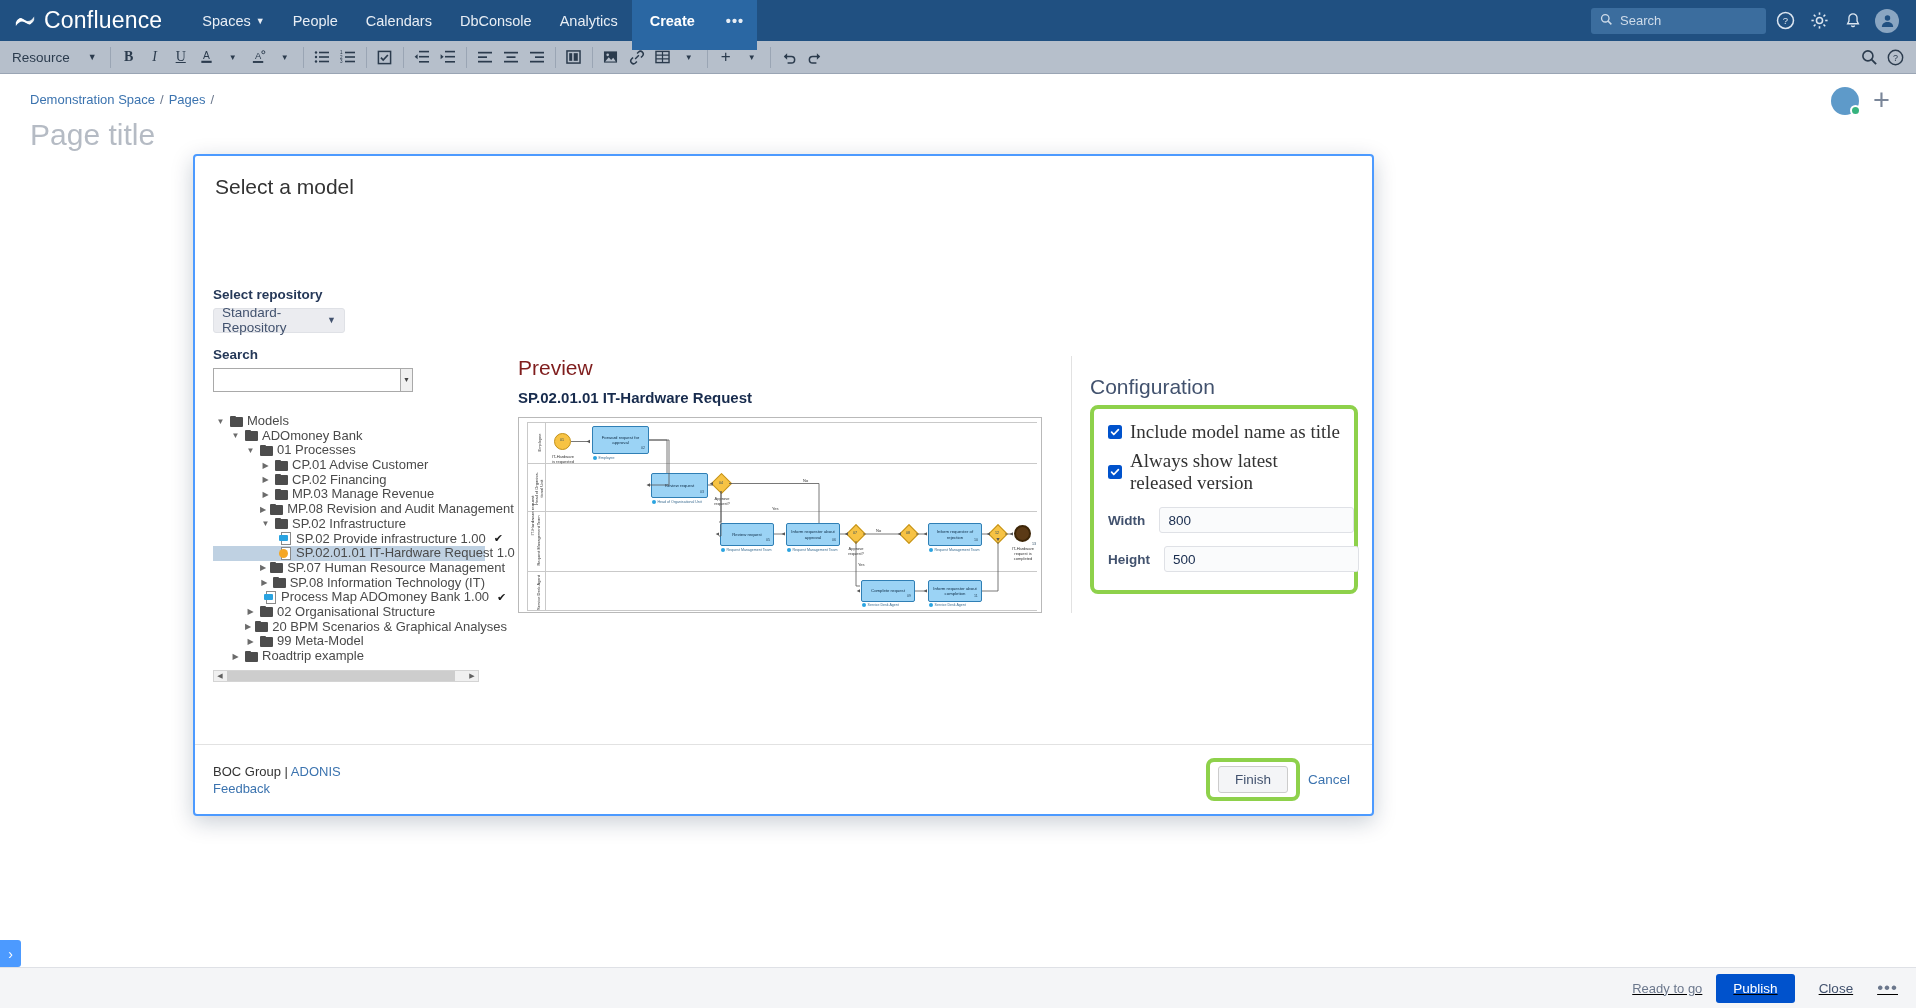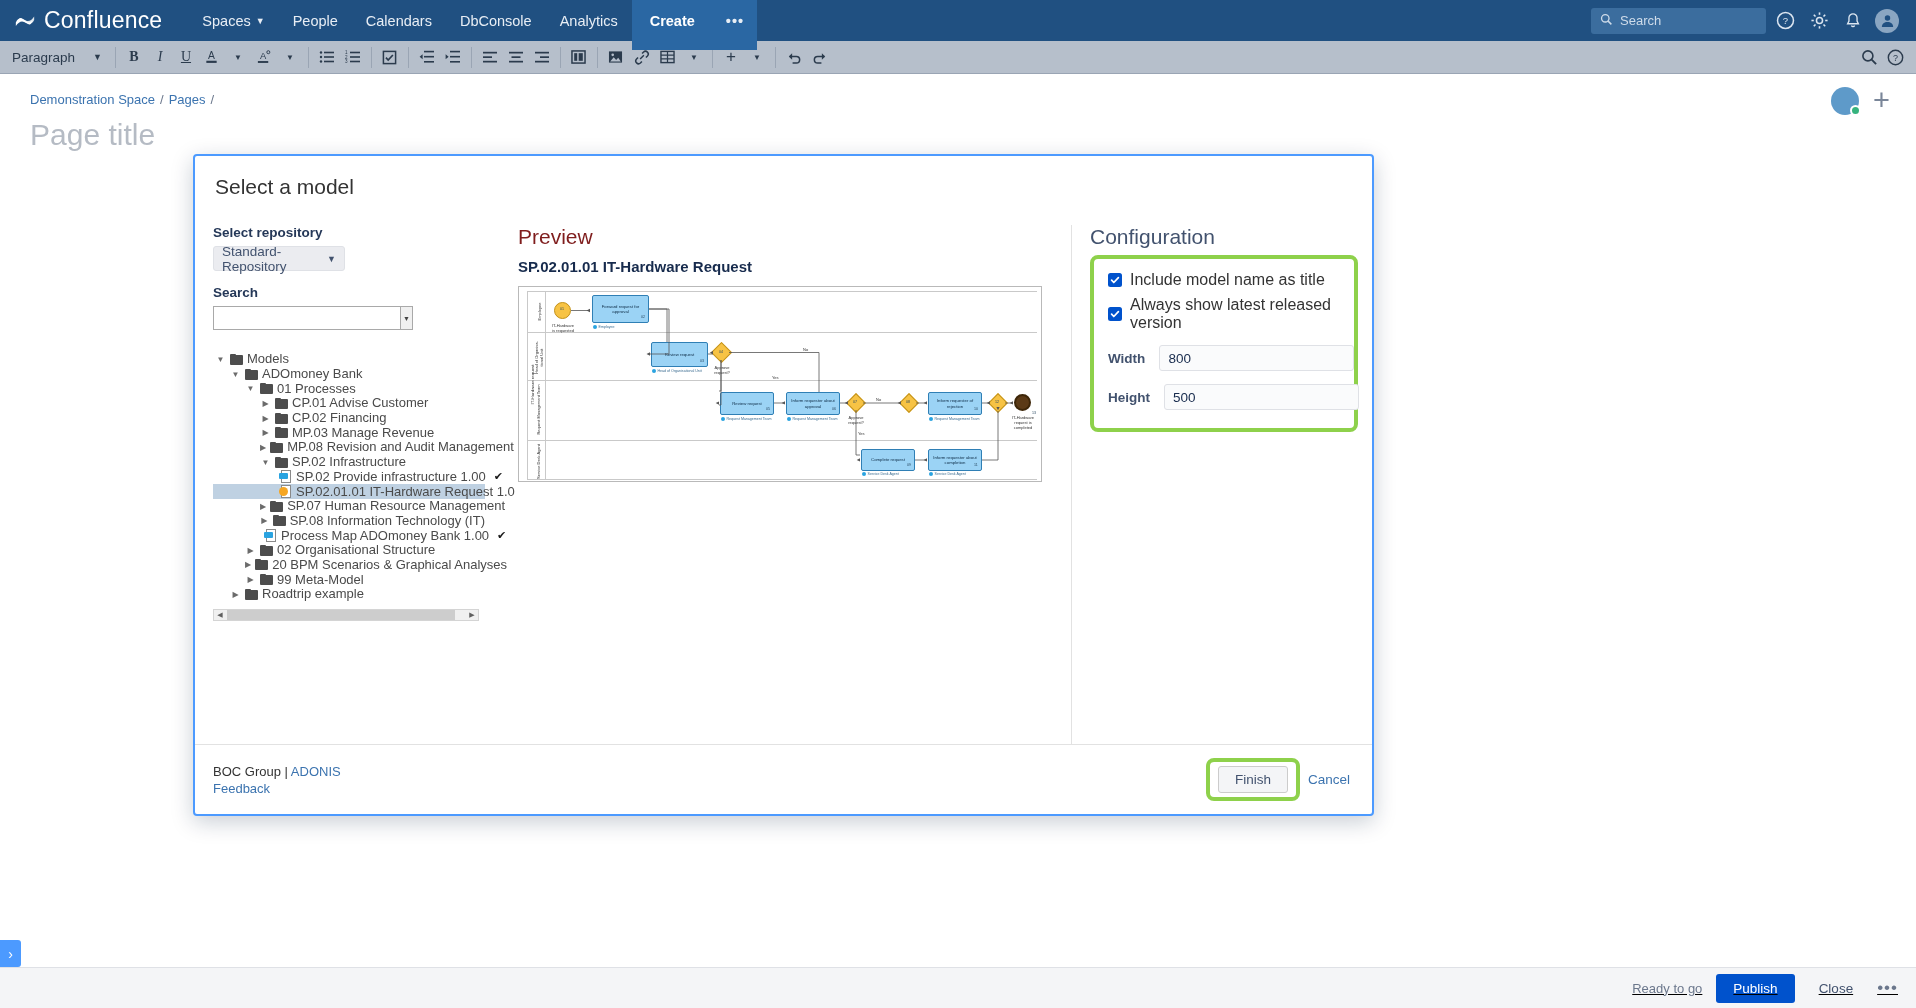--- a/index.html
+++ b/index.html
@@ -76,21 +76,21 @@
   }
   .plus-btn { font-size: 29px; color: #7a8699; cursor:pointer; line-height: 1; font-weight: 300; }
   
   .modal-overlay { position: absolute; inset: 0; }
   .modal {
     position: absolute; left: 193px; top: 80px; width: 1181px; height: 662px;
     background: #fff; border: 2px solid #4c9aff; border-radius: 4px;
     box-shadow: 0 6px 22px rgba(9,30,66,.22); display: flex; flex-direction: column;
   }
   .modal-title { font-size: 21px; color: #333; padding: 19px 0 0 20px; font-weight: 400; }
-  .modal-content { display: flex; flex: 1; padding-top: 26px; min-height: 0; }
+  .modal-content { display: flex; flex: 1; padding-top: 26px; min-height: 0; align-items: center; }
   
   .col-left { width: 305px; padding: 0 12px 0 18px; }
   .fld-label { font-size: 13.5px; color: #253858; font-weight: bold; margin-bottom: 6px; }
   .repo-select {
     background: #ebecf0; border: 1px solid #dfe1e6; border-radius: 3px; height: 25px;
     display: flex; align-items: center; justify-content: space-between;
     padding: 0 8px; font-size: 13.5px; color: #42526e; width: 132px; cursor: pointer;
   }
   .search-wrap { margin-top: 14px; }
   .search-input-row { display: flex; margin-top: 5px; width: 200px; }
@@ -154,21 +154,21 @@
   .cfg-box {
     border: 4px solid #8ed14b; border-radius: 8px; padding: 12px 14px 18px 14px;
   }
   .cfg-check { display: flex; align-items: center; gap: 8px; margin-bottom: 7px; }
   .cbx {
     width: 14px; height: 14px; background: #0052cc; border-radius: 2.5px;
     display:flex; align-items:center; justify-content:center; flex-shrink:0;
     cursor: pointer;
   }
   .cbx svg { display:block; }
-  .cfg-check-lbl { font-size: 16px; color: #333; }
+  .cfg-check-lbl { font-size: 19px; color: #333; font-family: Liberation Serif, serif; }
   .cfg-row { display: flex; align-items: center; margin-top: 13px; }
   .cfg-row-lbl {
     width: 108px; text-align: right; padding-right: 14px;
     font-size: 13.5px; color: #42526e; font-weight: bold;
   }
   .cfg-input {
     flex: 1; height: 26px; border: 1px solid #dfe1e6; background: #fafbfc;
     border-radius: 3px; font-size: 13.5px; color: #172b4d; padding: 0 8px;
     font-family: "Liberation Sans", sans-serif;
   }
@@ -321,21 +321,21 @@
             <circle cx="8" cy="5.3" r="2.9" fill="#205081"></circle>
             <path d="M2 15c0-3.4 2.7-5.3 6-5.3s6 1.9 6 5.3z" fill="#205081"></path>
           </svg>
       </div>
     </div>
   </div>
 </div>
 
 <div class="toolbar">
   <div class="tb-sel">
-    <span>Paragraph</span>
+    <span>Resource</span>
     <span style="font-size:9px;">▼</span>
   </div>
   <div class="tb-sep"></div>
   <div class="tb-btn" style="font-weight:bold;font-family:'Liberation Serif',serif;">B</div>
   <div class="tb-btn" style="font-style:italic;font-family:'Liberation Serif',serif;">I</div>
   <div class="tb-btn" style="text-decoration:underline;font-family:'Liberation Serif',serif;">U</div>
   <div class="tb-btn">
     <svg width="15" height="16" viewBox="0 0 16 17">
         <text x="8" y="11" font-size="11" text-anchor="middle" fill="#2b3b4d" font-family="Liberation Sans">A</text>
         <rect x="2.5" y="12.5" width="11" height="2.3" fill="#2b3b4d"></rect>

